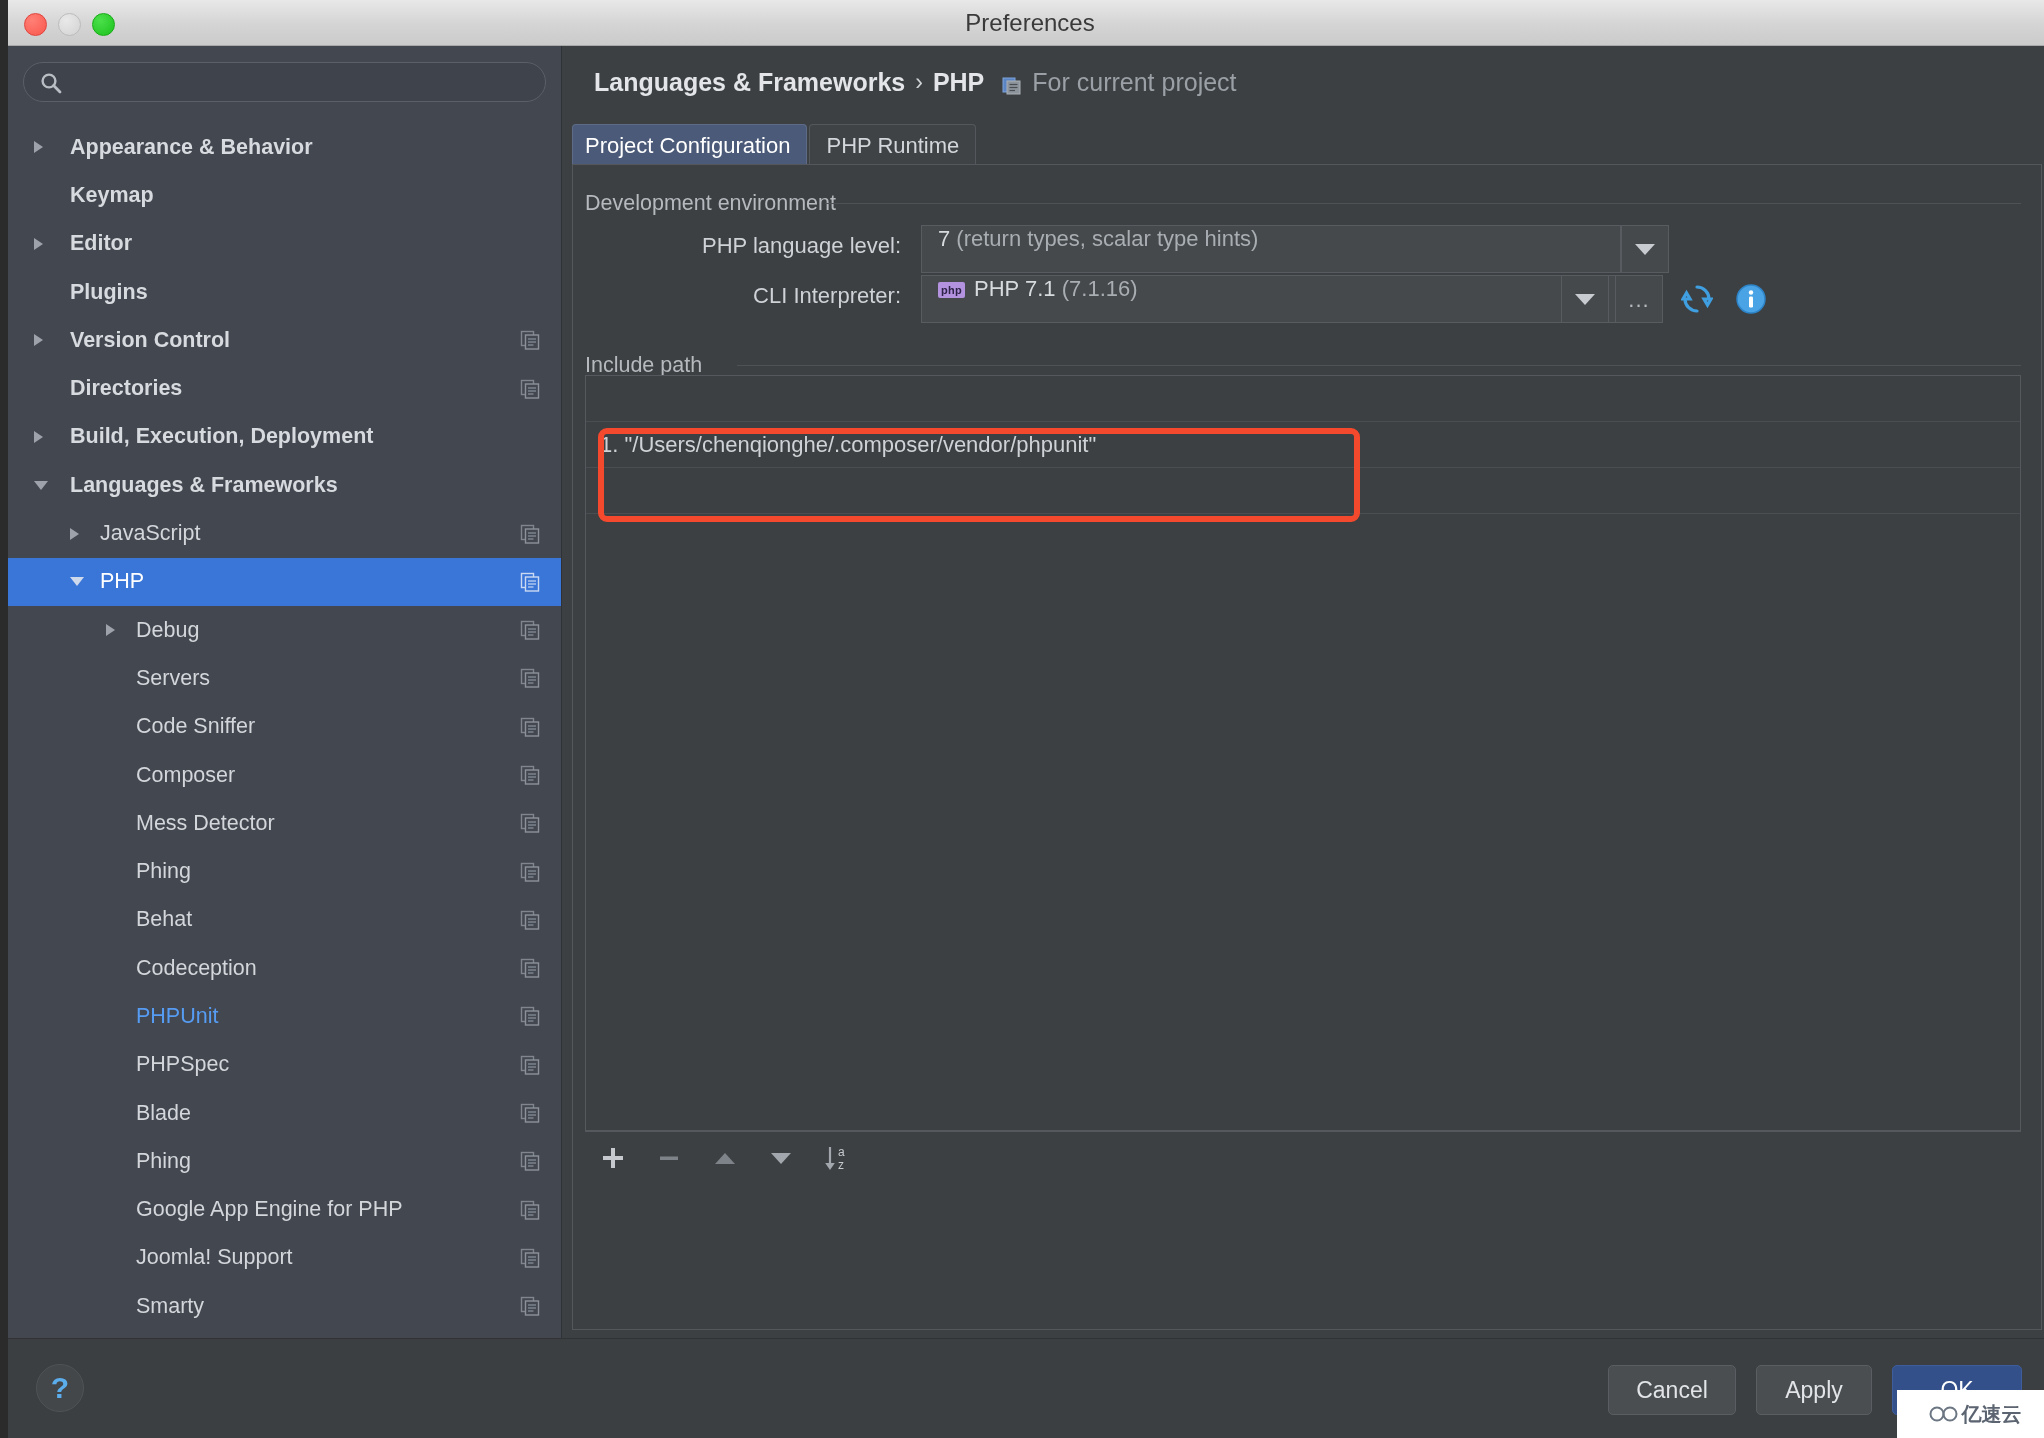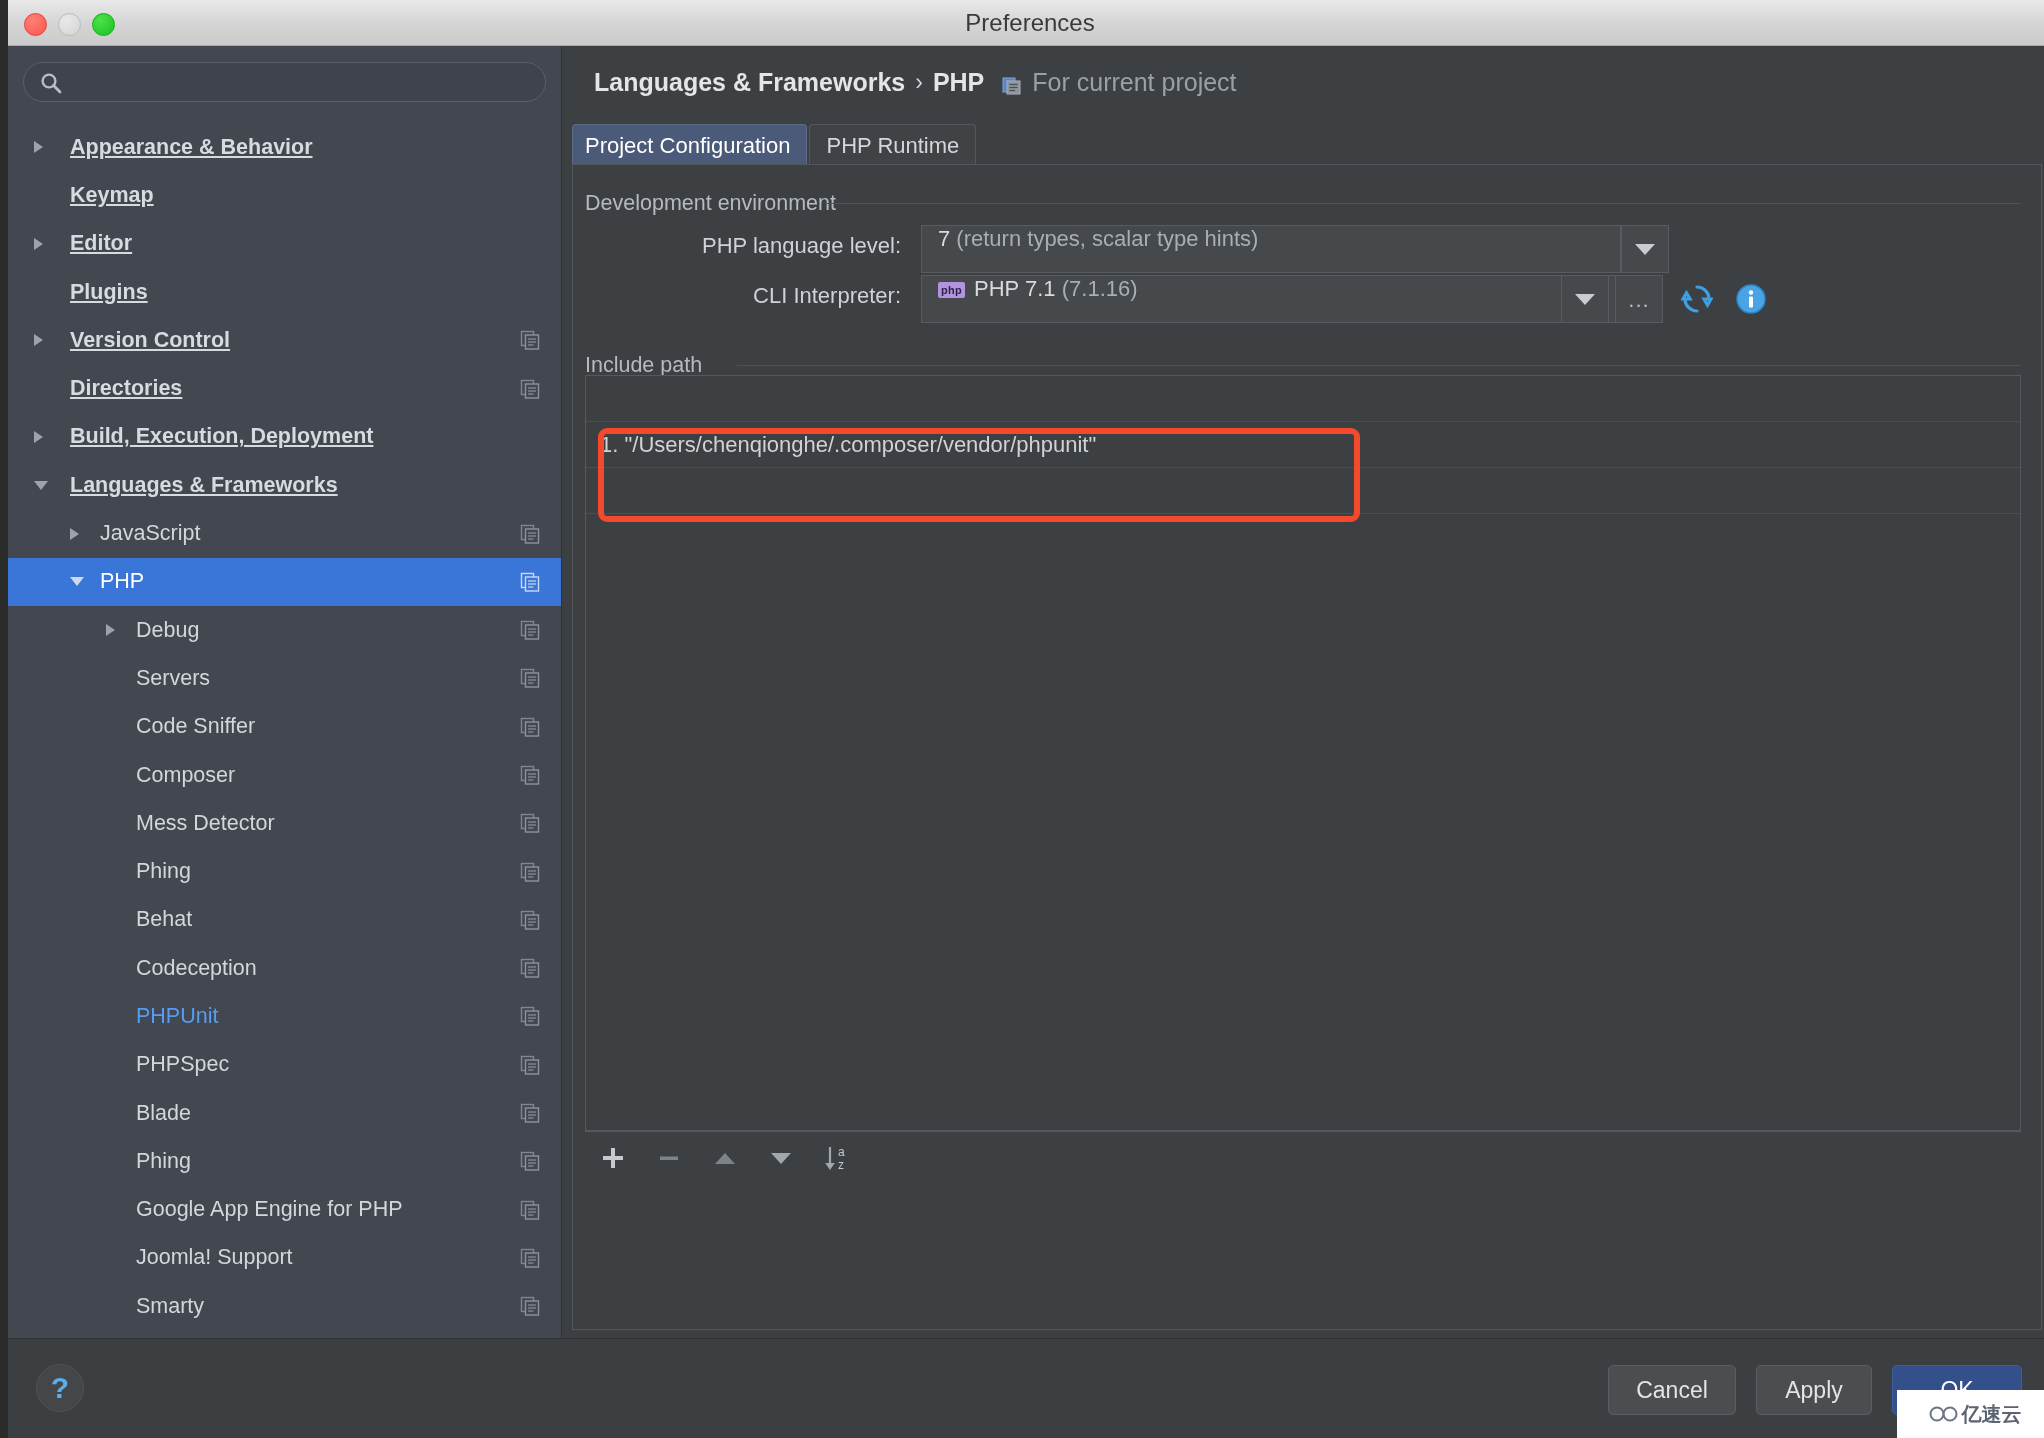--- a/index.html
+++ b/index.html
@@ -107,21 +107,21 @@
   }
   .tree-row.sel .arrow.down { border-top-color: #cfd9ec; }
   .copy-icon {
     position: absolute; right: 22px; top: 50%;
     transform: translateY(-50%);
     width: 20px; height: 20px; opacity: .85;
   }
 
   
   .ind0 .arrow { left: 26px; }
-  .ind0 .tree-label { margin-left: 62px; text-decoration: underline; }
+  .ind0 .tree-label { margin-left: 62px; }
   .ind1 .arrow { left: 62px; }
   .ind1 .tree-label { margin-left: 92px; }
   .ind2 .arrow { left: 98px; }
   .ind2 .tree-label { margin-left: 128px; }
 
   .sidebar-divider {
     position: absolute; left: 553px; top: 46px;
     width: 1px; height: 1292px; background: #2f3236;
   }
 

